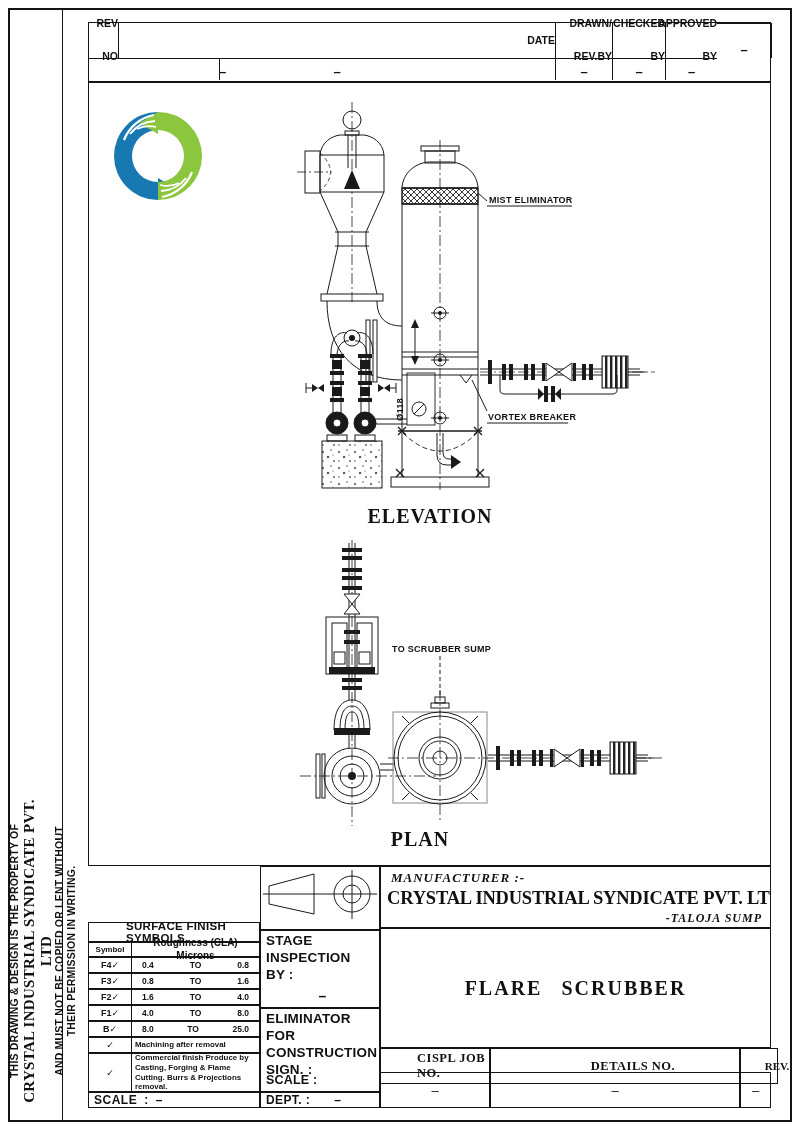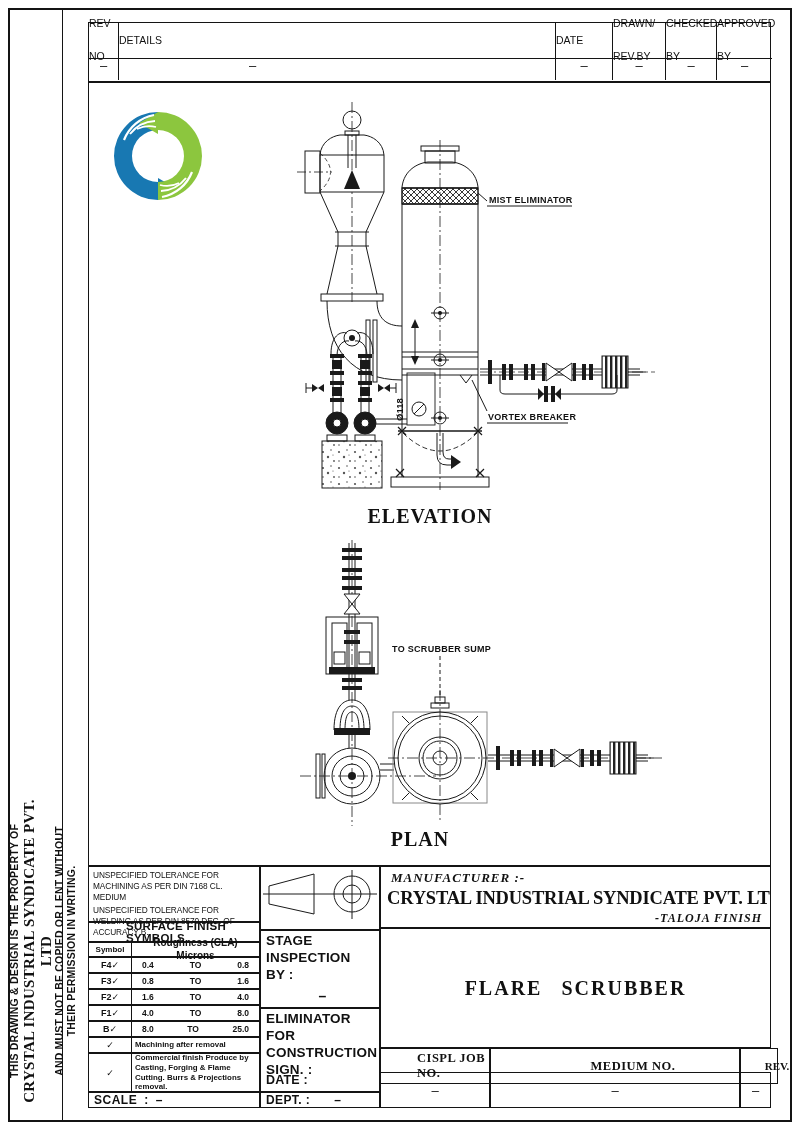--- a/index.html
+++ b/index.html
@@ -11,22 +11,22 @@
   .left-divider{left:62px;top:8px;width:0;height:1114px;border-left:1.5px solid #141414;}
   
   .property-note{left:9px;top:1117px;width:332px;transform:rotate(-90deg);
     transform-origin:0 0;text-align:center;line-height:1.12;}
   .pn-small{font-size:10.5px;letter-spacing:.2px;font-weight:600;}
   .pn-big{font-family:"Liberation Serif","DejaVu Serif",serif;font-weight:700;font-size:15px;letter-spacing:.3px;}
   
   .rev-table{left:88px;top:22px;width:683px;height:60px;display:grid;
     grid-template-columns:30px 437px 57px 53px 51px 55px;grid-template-rows:35px 22px;
     border:1.5px solid #141414;}
-  .rt-c{border-right:1px solid #141414;display:flex;flex-direction:column;align-items:flex-start;
-    justify-content:center;font-size:10.5px;line-height:1.12;font-weight:400;text-align:center;gap:21px;}
+  .rt-c{border-right:1px solid #141414;display:flex;flex-direction:column;align-items:flex-end;
+    justify-content:center;font-size:10.5px;line-height:1.12;font-weight:700;text-align:center;gap:21px;}
   .rt-c.last{border-right:none;}
   .rt-v{border-top:1px solid #141414;font-size:13px;flex-direction:row;}
   .rt-v.details{justify-content:flex-start;padding-left:130px;}
   
   .drawing-area{left:88px;top:82px;width:683px;height:784px;border:1.5px solid #141414;}
   svg text{stroke:none;}
   .tx{fill:#111;font-family:"Liberation Sans","DejaVu Sans",sans-serif;font-weight:700;font-size:9px;letter-spacing:.3px;}
   .view-title{fill:#111;font-family:"Liberation Serif","DejaVu Serif",serif;font-weight:700;font-size:20px;letter-spacing:1px;}
   .dim{fill:#111;font-family:"Liberation Sans","DejaVu Sans",sans-serif;font-weight:700;font-size:9.5px;}
   
@@ -73,23 +73,20 @@
     <div class="pn-small">AND MUST NOT BE COPIED OR LENT WITHOUT</div>
     <div class="pn-small">THEIR PERMISSION IN WRITING.</div>
   </div>
 
   <div class="abs rev-table">
     <div class="rt-c">
       <span>REV</span>
       <span>NO</span>
     </div>
     <div class="rt-c">
-      <span>DETAILS</span>
-    </div>
-    <div class="rt-c">
       <span>DATE</span>
     </div>
     <div class="rt-c">
       <span>DRAWN/</span>
       <span>REV.BY</span>
     </div>
     <div class="rt-c">
       <span>CHECKED</span>
       <span>BY</span>
     </div>
@@ -383,24 +380,20 @@
         <rect x="431" y="703" width="18" height="5"></rect>
           <rect x="435" y="697" width="10" height="6"></rect>
         <line x1="440" y1="656" x2="440" y2="697" stroke-dasharray="4 3"></line>
       </g>
       <text class="tx" x="392" y="652">TO SCRUBBER SUMP</text>
       <use href="#prun" x="488" y="758"></use>
       <text class="view-title" x="420" y="846" text-anchor="middle">PLAN</text>
     </g>
   </svg>
 
-  <div class="abs tb tol-box">
-    <p>UNSPECIFIED TOLERANCE FOR MACHINING AS PER DIN 7168 CL. MEDIUM</p>
-    <p>UNSPECIFIED TOLERANCE FOR WELDING AS PER DIN 8570 DEG. OF ACCURACY B.</p>
-  </div>
 
   <div class="abs tb proj-box">
     <svg width="118" height="62" viewBox="0 0 118 62" stroke="#1a1a1a" fill="none">
       <polygon points="8,19 53,7 53,47 8,37"></polygon>
       <circle cx="91" cy="27" r="18"></circle>
         <circle cx="91" cy="27" r="9"></circle>
       <line x1="2" y1="27" x2="116" y2="27"></line>
       <line x1="91" y1="3" x2="91" y2="52"></line>
     </svg>
   </div>
@@ -471,44 +464,44 @@
     <div>STAGE</div>
     <div>INSPECTION</div>
     <div>BY :</div>
     <div class="stage-dash">–</div>
   </div>
 
   <div class="abs tb cert-box">
     <div>ELIMINATOR FOR</div>
     <div>CONSTRUCTION</div>
     <div>SIGN. :</div>
-    <div class="date-label">DATE :</div>
+    <div class="date-label">SCALE :</div>
   </div>
 
   <div class="abs tb dept-box">
     <span>DEPT. :</span>
     <span>–</span>
   </div>
 
   <div class="abs tb manu-box">
     <div class="manu-label">MANUFACTURER :-</div>
     <div class="manu-name-row">
       <svg width="24" height="24" viewBox="0 0 24 24">
         <circle cx="12" cy="12" r="10.5" fill="#111"></circle>
         <path d="M16,6.5 C12,4.5 8,6.5 8.5,9 C9,11.5 15,12.5 15.5,15 C16,17.5 12,19.5 8,17.5" stroke="#fff" stroke-width="2" fill="none"></path>
       </svg>
       <span class="manu-name">CRYSTAL INDUSTRIAL SYNDICATE PVT. LTD</span>
     </div>
-    <div class="manu-works">-TALOJA FINISH</div>
+    <div class="manu-works">-TALOJA SUMP</div>
   </div>
 
   <div class="abs tb flare-box">
     <span class="flare-title">FLARE SCRUBBER</span>
   </div>
 
   <div class="abs tb jt-h" style="left:380px;width:110px">CISPL JOB NO.</div>
-  <div class="abs tb jt-h" style="left:490px;width:250px">MEDIUM NO.</div>
+  <div class="abs tb jt-h" style="left:490px;width:250px">DETAILS NO.</div>
   <div class="abs tb jt-h" style="left:740px;width:31px;font-size:11px;letter-spacing:0">REV.</div>
   <div class="abs tb jt-v" style="left:380px;width:110px">–</div>
   <div class="abs tb jt-v" style="left:490px;width:250px">–</div>
   <div class="abs tb jt-v" style="left:740px;width:31px">–</div>
 
 </div>
 
 </body></html>

